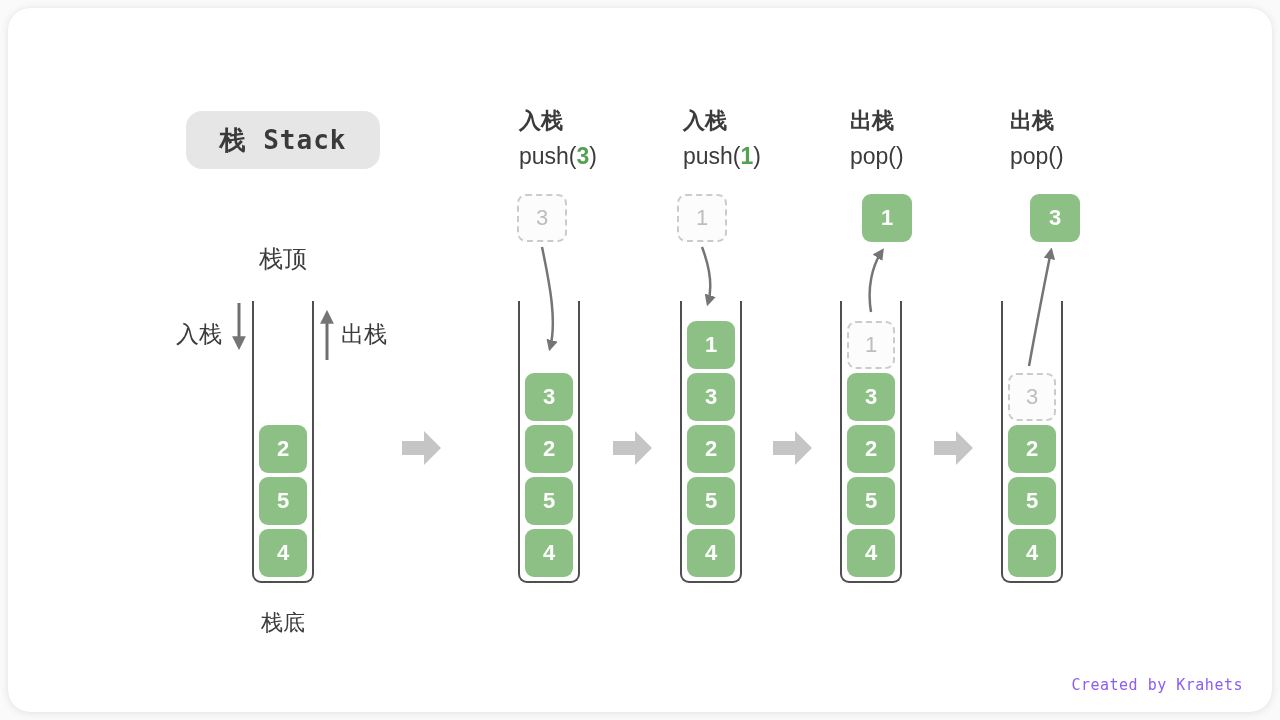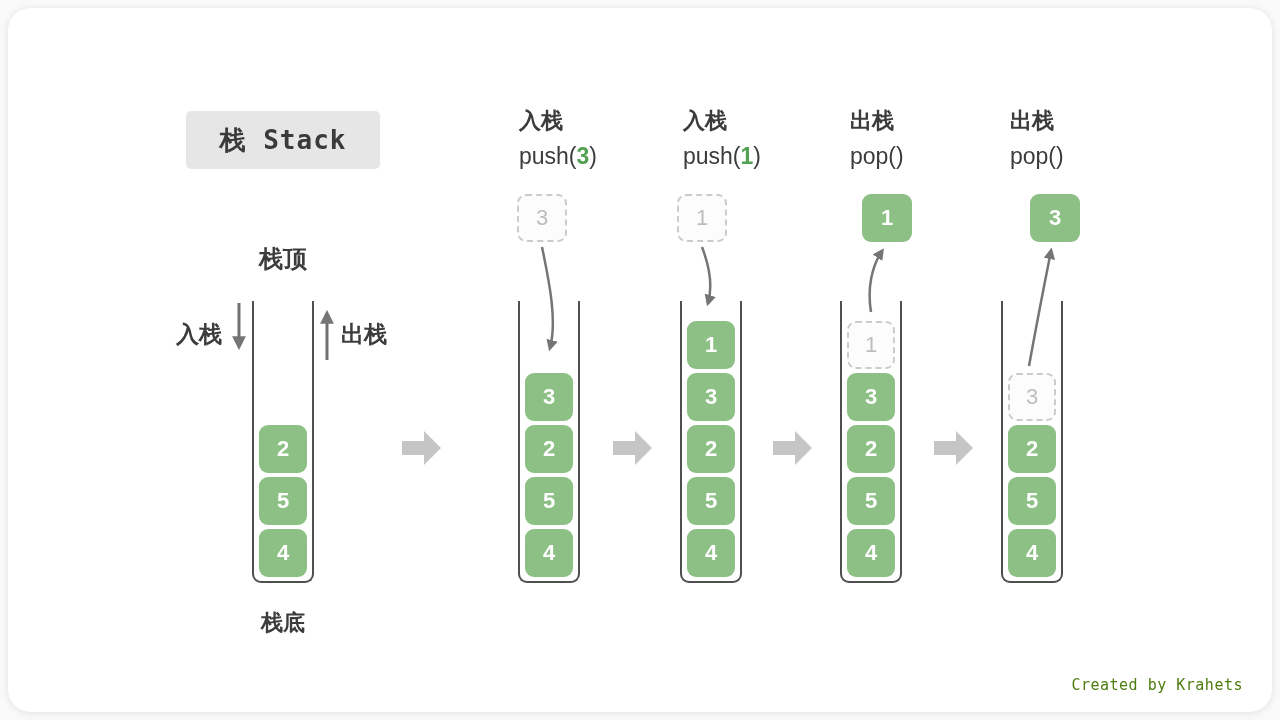--- a/index.html
+++ b/index.html
@@ -10,26 +10,26 @@
     color:#3b3b3b;
   }
   .card{
     position:absolute;left:8px;top:8px;width:1264px;height:704px;
     background:#ffffff;border-radius:22px;
     box-shadow:0 1px 8px rgba(0,0,0,0.10),0 0 1px rgba(0,0,0,0.05);
   }
   .layer{position:absolute;inset:0;}
   .title-box{
     position:absolute;left:186px;top:111px;width:194px;height:58px;
-    background:#e6e6e6;border-radius:5px;
+    background:#e6e6e6;border-radius:16px;
     display:flex;align-items:center;justify-content:center;
     font-family:"DejaVu Sans Mono","DejaVu Sans",monospace;
     font-size:26px;font-weight:bold;color:#3a3a3a;letter-spacing:1px;
   }
-  .lbl{position:absolute;font-weight:bold;color:#3c3c3c;white-space:nowrap;}
+  .lbl{position:absolute;font-weight:normal;color:#3c3c3c;white-space:nowrap;}
   .lbl-top   {left:252px;top:243px;width:62px;text-align:center;font-size:24px;}
   .lbl-bottom{left:252px;top:608px;width:62px;text-align:center;font-size:22px;}
   .lbl-push  {left:176px;top:319px;font-size:23px;}
   .lbl-pop   {left:341px;top:319px;font-size:23px;}
 
   .stack{
     position:absolute;top:301px;width:62px;height:282px;box-sizing:border-box;
     border-left:2px solid #4f4f4f;border-right:2px solid #4f4f4f;border-bottom:2px solid #4f4f4f;
     border-radius:0 0 9px 9px;
     display:flex;flex-direction:column;justify-content:flex-end;align-items:center;
@@ -52,21 +52,21 @@
     font-family:Liberation Sans, sans-serif;
     font-size:23px;color:#3b3b3b;
   }
   .hdr-op .arg{color:#53a153;font-weight:bold;}
 
   .overlay{position:absolute;inset:0;pointer-events:none;}
 
   .watermark{
     position:absolute;top:676px;right:37px;
     font-family:"DejaVu Sans Mono","Liberation Mono",monospace;
-    font-size:15px;color:#4d7c0f;letter-spacing:0.5px;
+    font-size:15px;color:#8b5cf6;letter-spacing:0.5px;
   }
 </style>
 </head>
 <body>
 
 <div class="card"></div>
 
 <div class="layer">
 
   <div class="title-box">栈 Stack</div>

